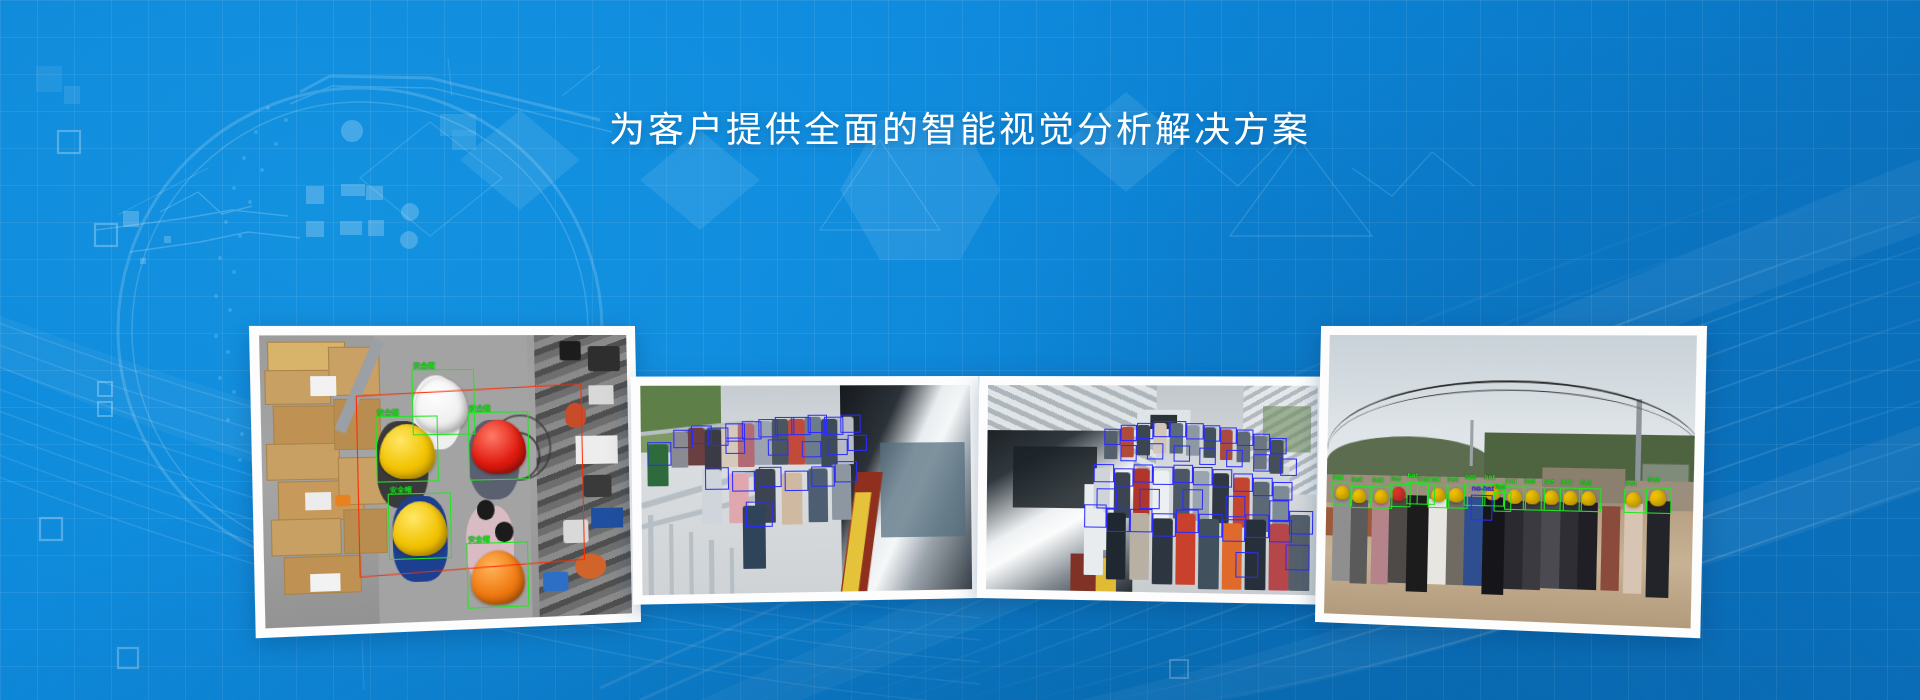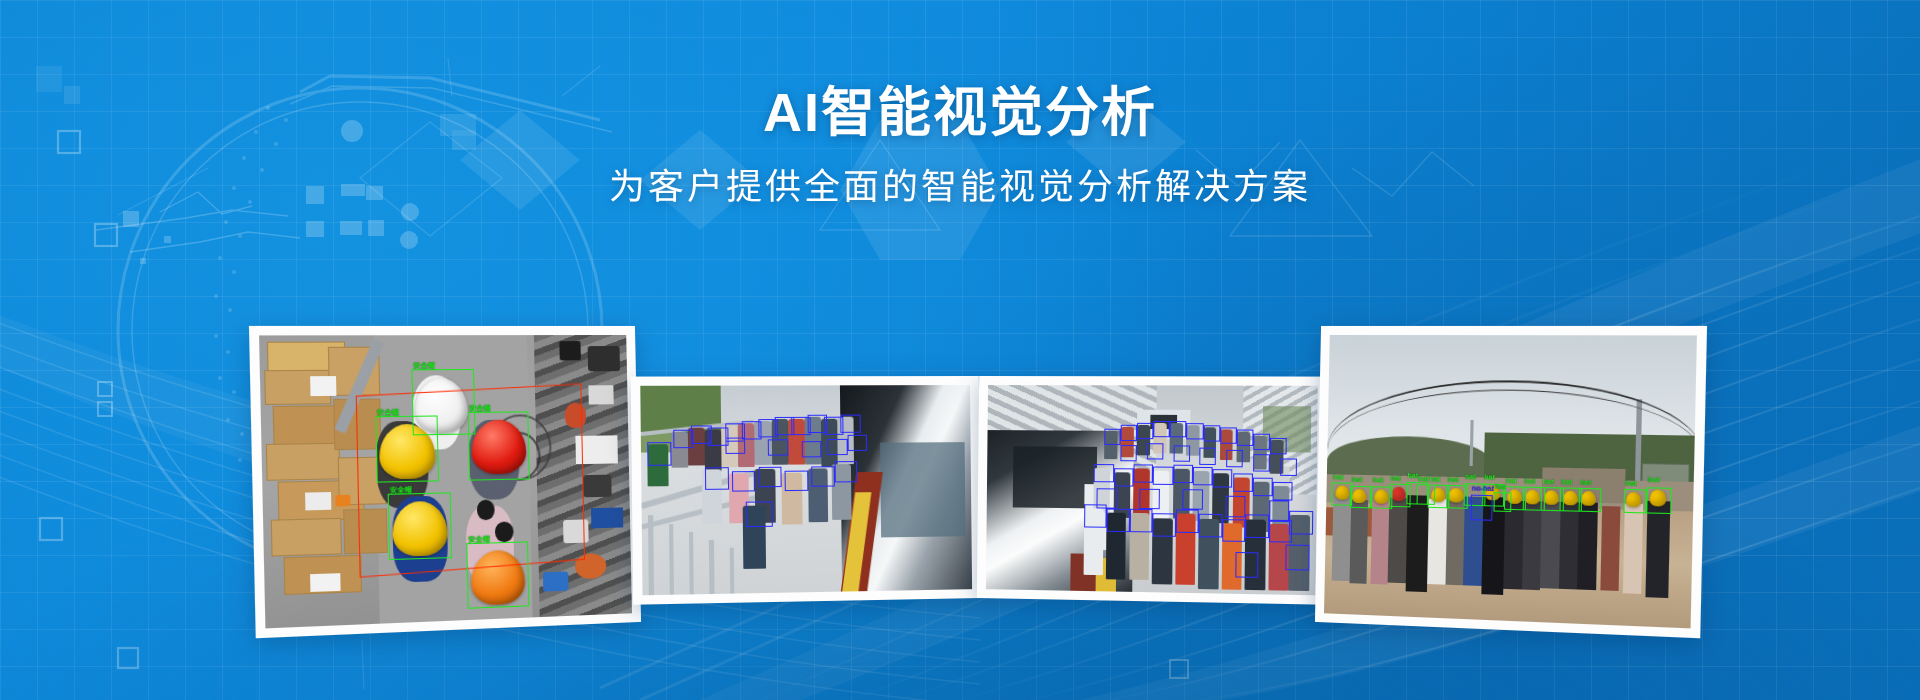--- a/index.html
+++ b/index.html
@@ -273,21 +273,20 @@
     </g>
 
     <g opacity="0.05" fill="#ffffff">
       <path d="M -40 300 C 240 410 560 496 940 534 L 940 600 C 540 560 220 468 -40 350 Z"></path>
     </g>
   </svg>
 
   <div class="bg-shade"></div>
 
   <div class="headings">
-    <h1 class="title">AI智能视觉分析</h1>
     <p class="subtitle">为客户提供全面的智能视觉分析解决方案</p>
   </div>
 
   <div class="gallery">
 
     <div class="shot" id="shot1">
       <div class="inner">
         <div class="scene s1">
           <div class="floor"></div>
           <div class="shelfR"></div>

